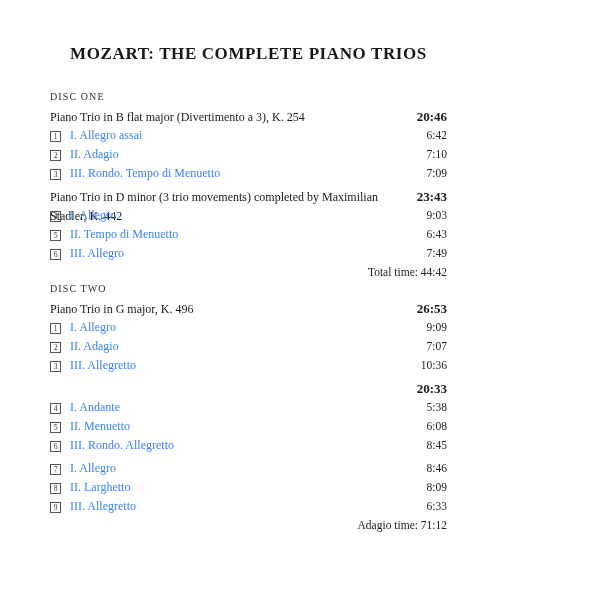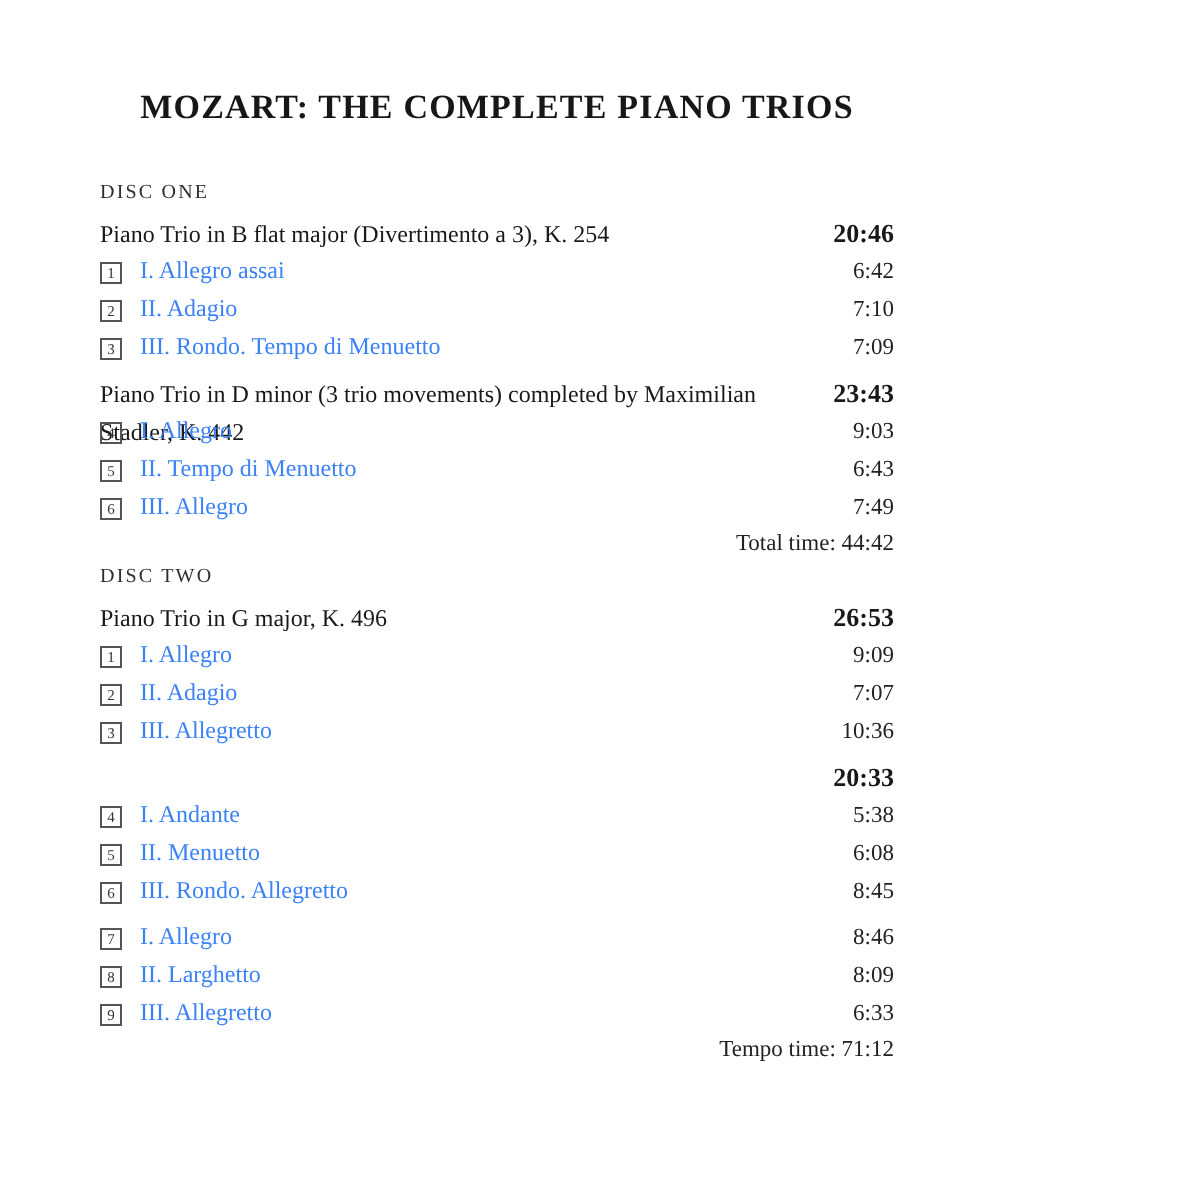--- a/index.html
+++ b/index.html
@@ -217,16 +217,16 @@
   </div>
 
   <div class="row">
     <span class="track-num">9</span>
     <span class="track-title">III. Allegretto</span>
     <span class="track-duration">6:33</span>
   </div>
 </div>
   </div>
 </div>
-    <div class="total">Tempo time: 71:12</div>
+    <div class="total">Adagio time: 71:12</div>
   </section>
 </div>
 </div>
 
 </body></html>

